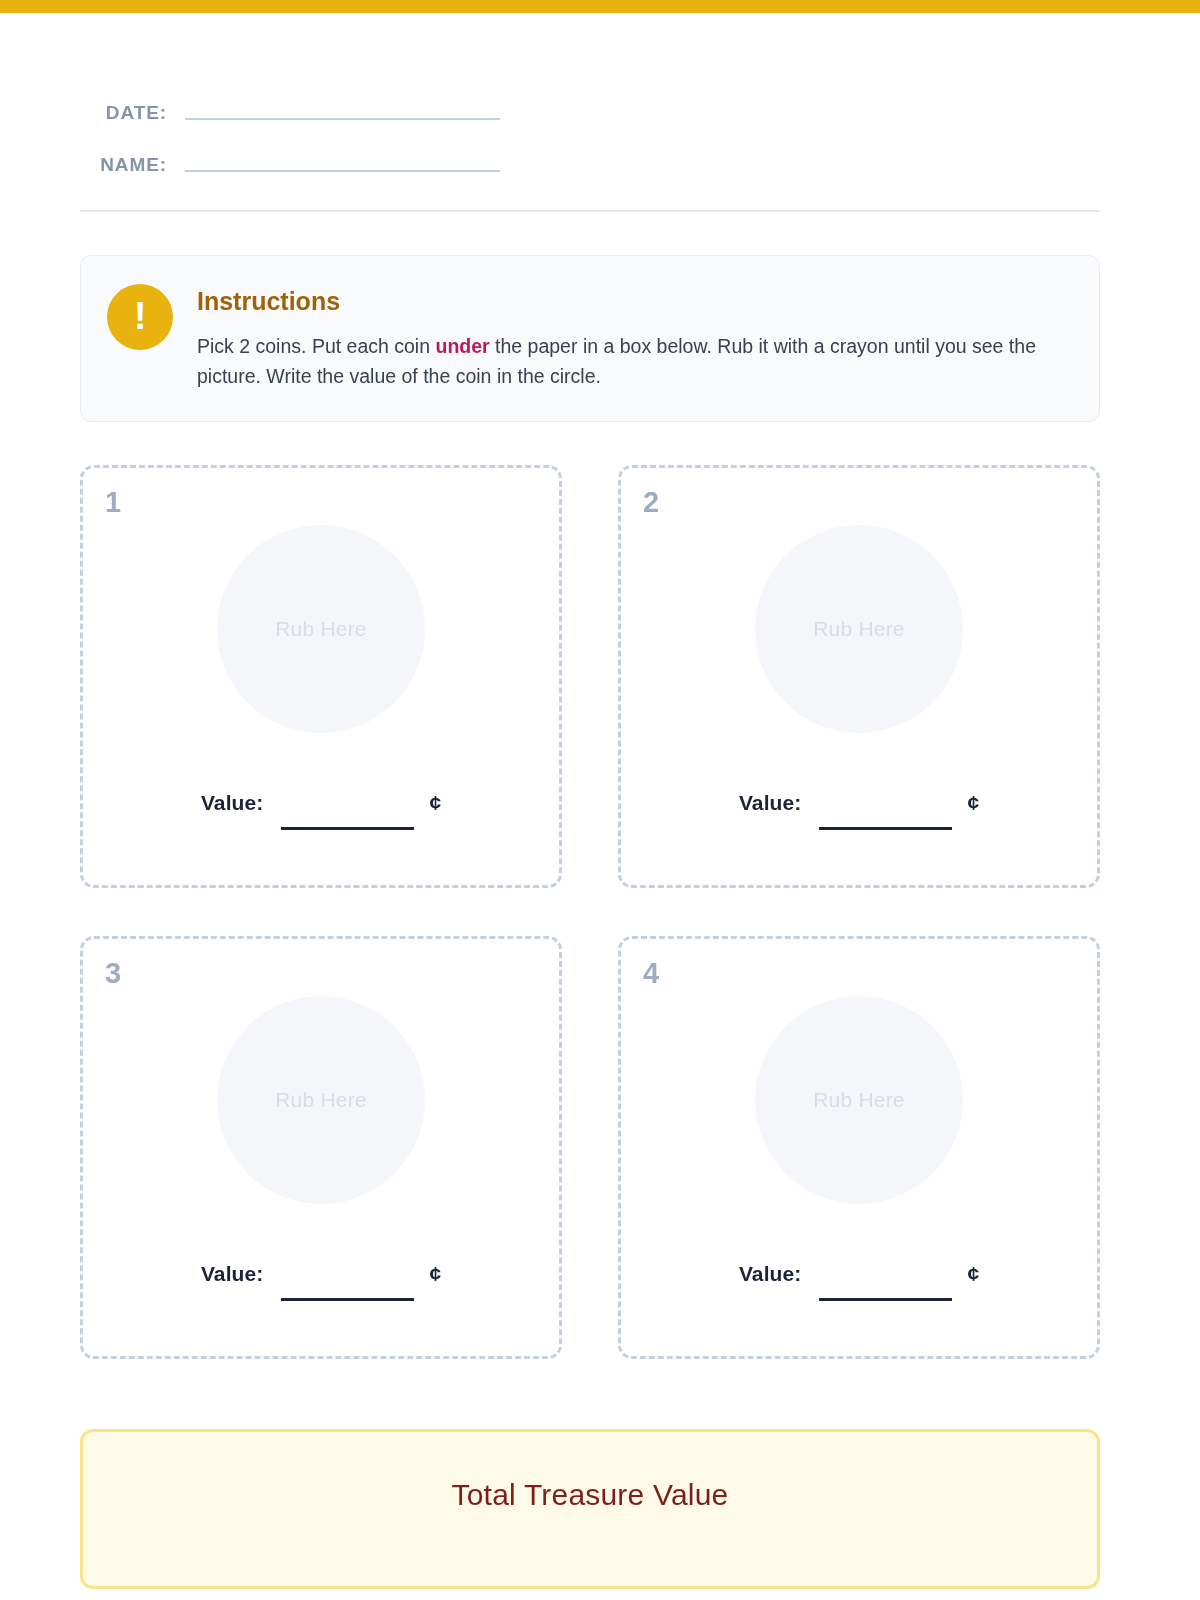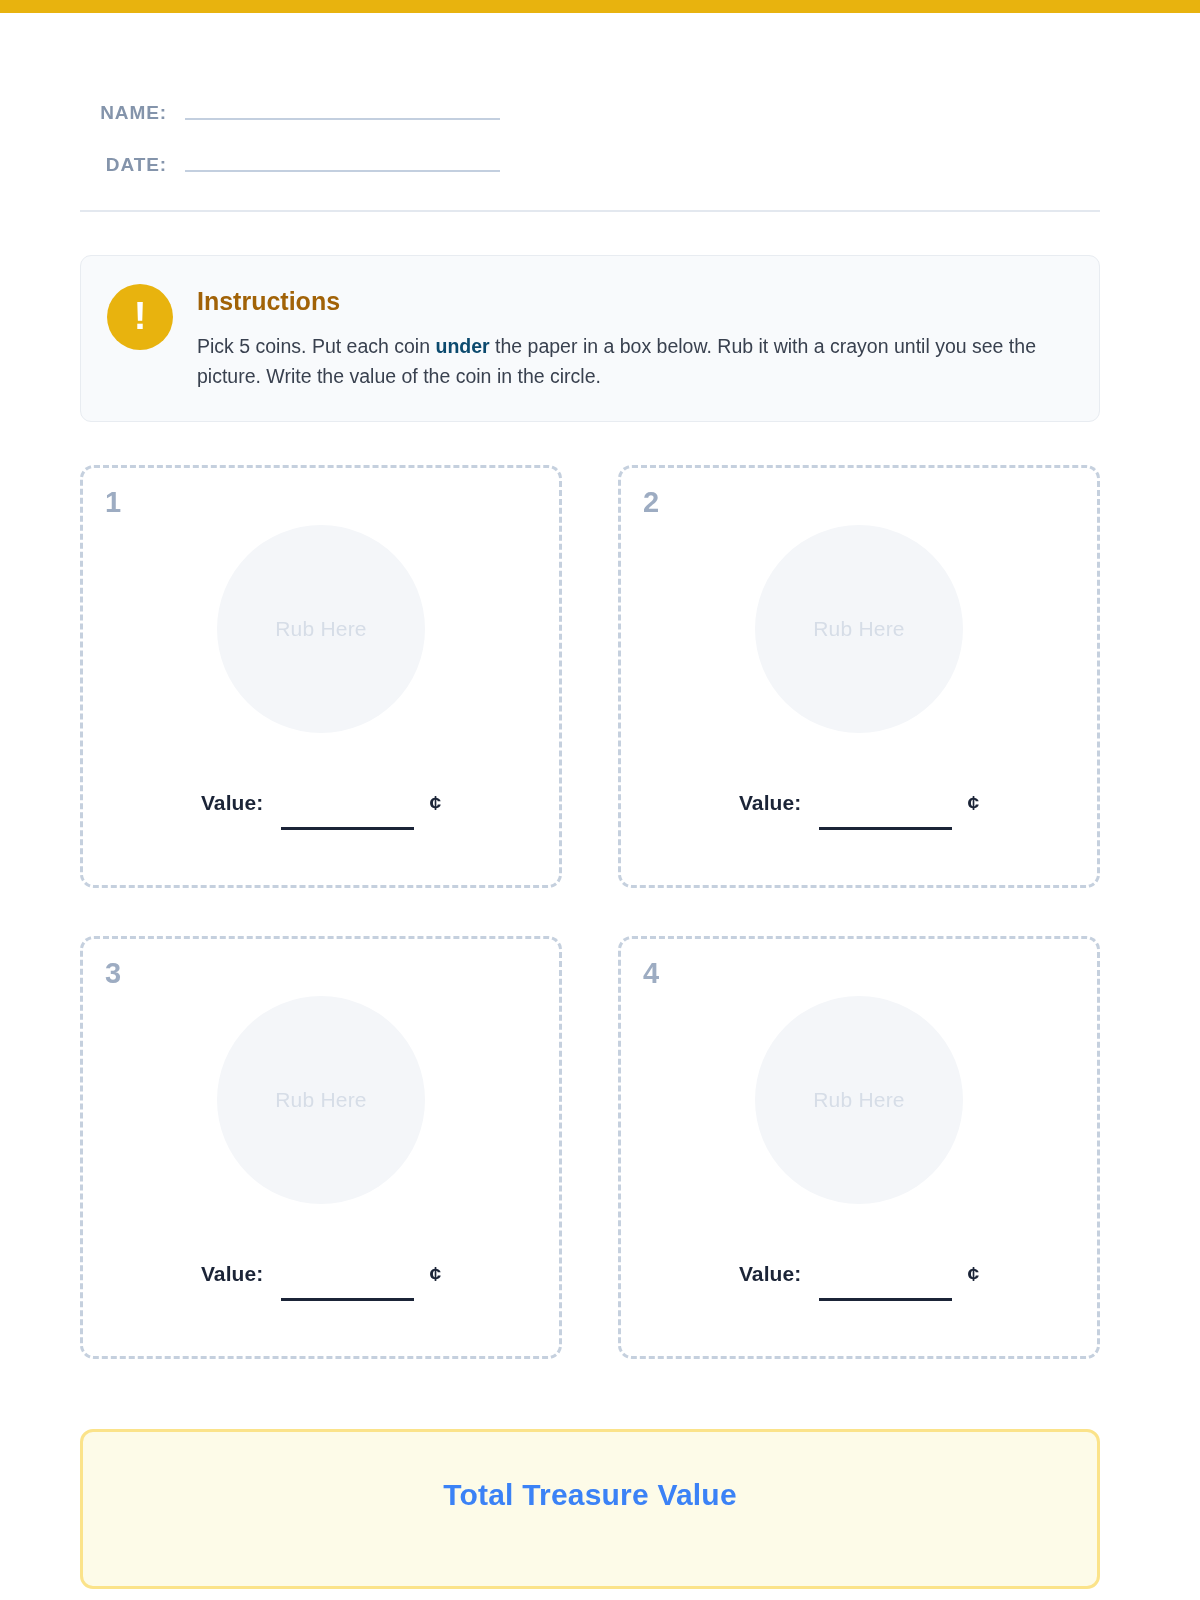--- a/index.html
+++ b/index.html
@@ -135,21 +135,21 @@
     font-weight: bold;
     color: #a16207;
     margin-bottom: 16px;
   }
 
   .instr-body {
     font-size: 19.5px;
     line-height: 1.52;
     color: #39414f;
   }
-  .instr-body b { font-weight: bold; color: #0c4a6e; margin-top: 8px; }
+  .instr-body b { font-weight: bold; color: #be185d; margin-top: 8px; }
 
   
   .coin-grid {
     margin-top: 43px;
     display: grid;
     grid-template-columns: 482px 482px;
     column-gap: 56px;
     row-gap: 48px;
   }
 
@@ -238,57 +238,57 @@
     border: 3px solid #fbe38a;
     border-radius: 13px;
     display: flex;
     align-items: flex-start;
     justify-content: center;
     padding-top: 46px;
   }
 
   .total-title {
     font-size: 30px;
-    font-weight: bold;
-    color: #3b82f6;
+    font-weight: normal;
+    color: #7f1d1d;
     letter-spacing: 0.2px;
   }
 </style>
 </head>
 <body>
 
 <div class="page">
 
   <div class="top-bar"></div>
 
   <div class="content">
 
     <div class="header">
 
 
       <div class="fields">
         <div class="field-row">
+          <span class="field-label">DATE:</span>
+          <span class="field-line"></span>
+        </div>
+        <div class="field-row">
           <span class="field-label">NAME:</span>
-          <span class="field-line"></span>
-        </div>
-        <div class="field-row">
-          <span class="field-label">DATE:</span>
           <span class="field-line"></span>
         </div>
       </div>
 
     </div>
 
     <div class="header-rule"></div>
 
     <div class="instructions">
       <div class="alert-icon">!</div>
       <div class="instr-text">
         <div class="instr-heading">Instructions</div>
-        <div class="instr-body"><span>Pick 5 coins. Put each coin </span><b>under</b><span> the paper in a box below. Rub it with a crayon until you see the picture. Write the value of the coin in the circle.</span></div>
+        <div class="instr-body"><span>Pick 2 coins. Put each coin </span><b>under</b><span> the paper in a box below. Rub it with a crayon until you see the picture. Write the value of the coin in the circle.</span></div>
       </div>
     </div>
 
     <div class="coin-grid">
 
       <div class="coin-box">
         <div class="coin-number">1</div>
         <div class="rub-circle">
           <span class="rub-label">Rub Here</span>
         </div>

